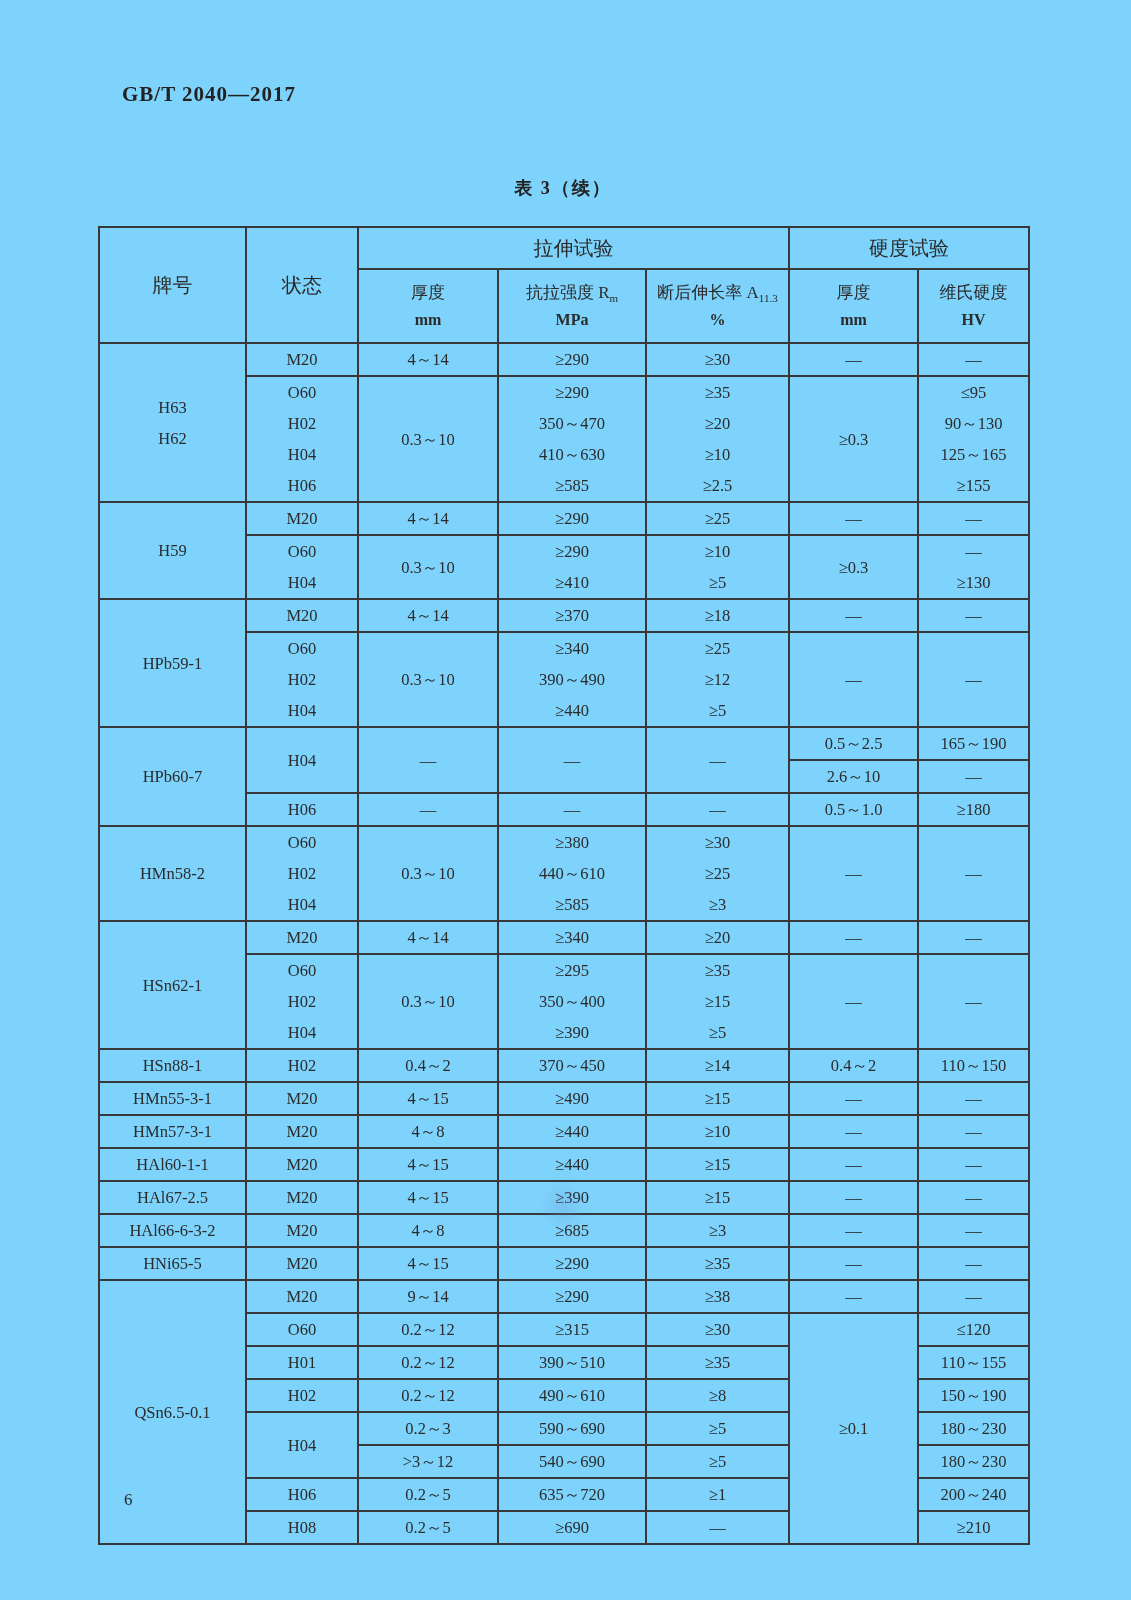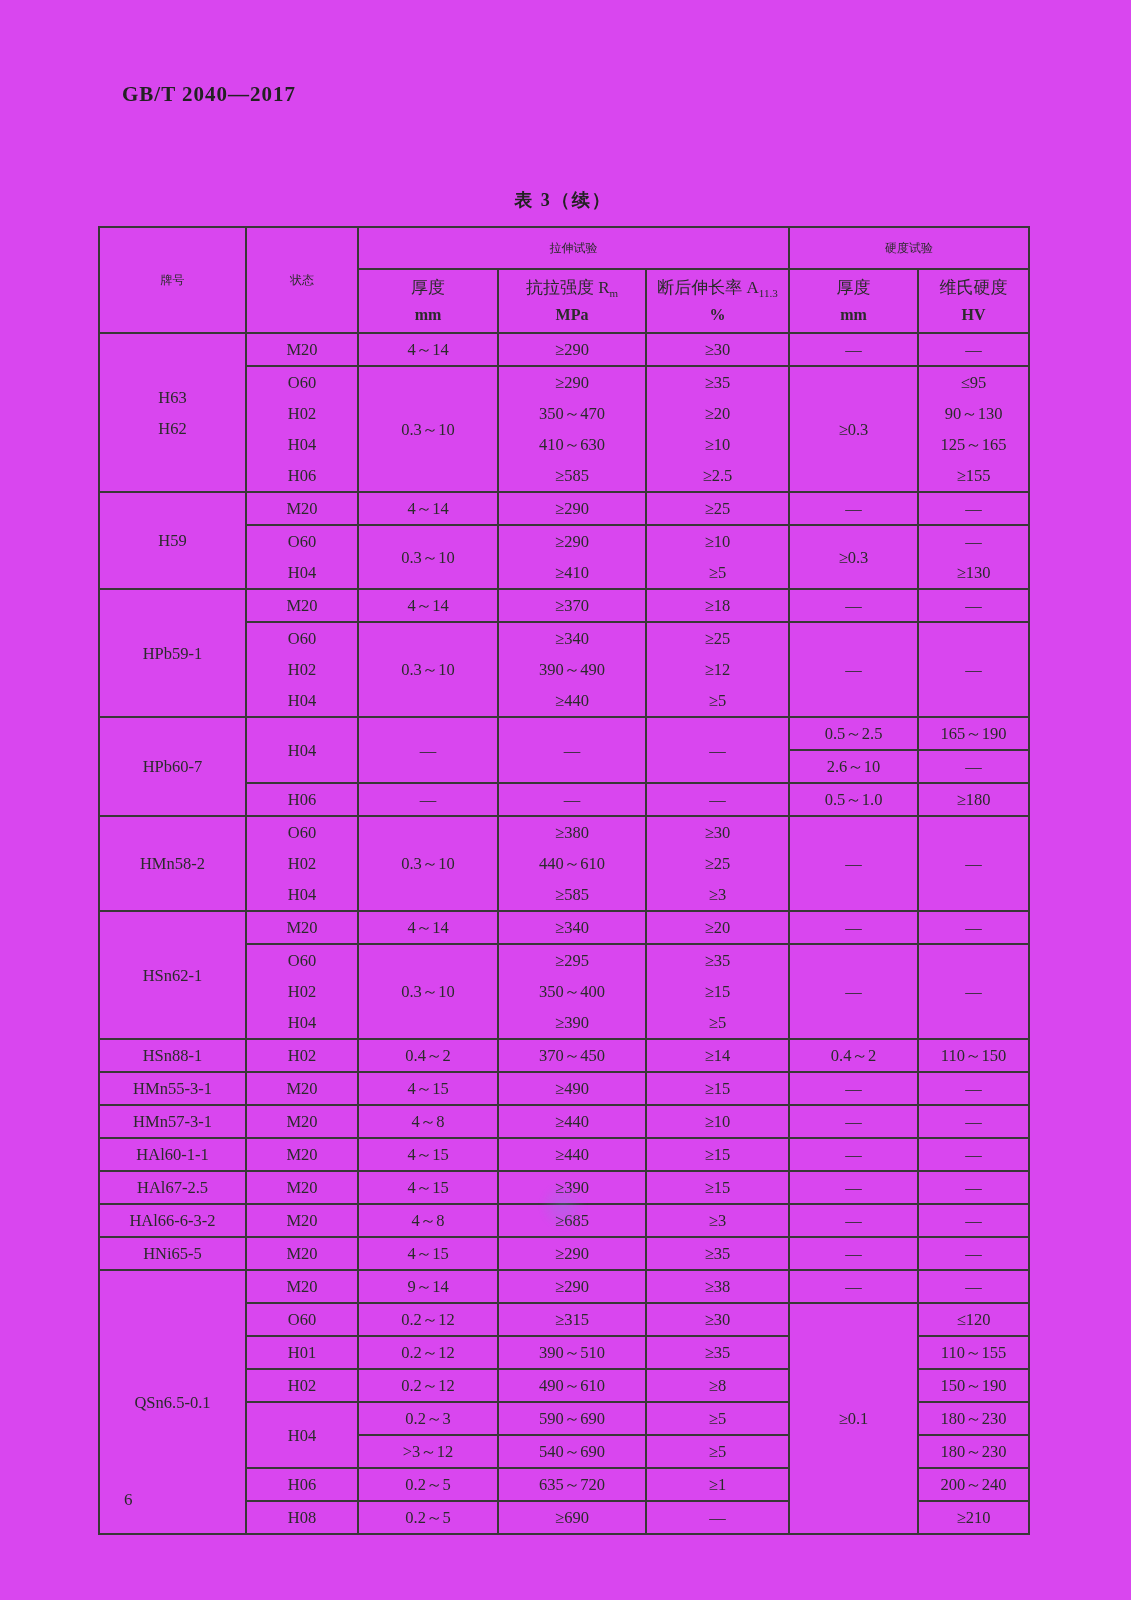--- a/index.html
+++ b/index.html
@@ -1,40 +1,40 @@
 <!DOCTYPE html>
 <html><head>
 <meta charset="utf-8">
 <style>
   html,body{margin:0;padding:0;background:#e8e8e8;}
   .page{
-    position:relative;width:1131px;height:1600px;background:#d946ef;
+    position:relative;width:1131px;height:1600px;background:#7dd3fc;
     font-family:"Liberation Serif","DejaVu Serif",serif;color:#2a2a2a;
     overflow:hidden;margin:0 auto;
   }
   .std-no{
     position:absolute;left:122px;top:82px;font-size:21px;font-weight:bold;
     letter-spacing:1px;color:#222;
   }
   .tbl-title{
-    position:absolute;left:98px;top:188px;width:930px;text-align:center;
+    position:absolute;left:98px;top:176px;width:930px;text-align:center;
     font-size:18px;font-weight:bold;color:#222;letter-spacing:2px;
   }
   table.spec{
     position:absolute;left:98px;top:226px;width:930px;
     border-collapse:collapse;table-layout:fixed;
   }
   table.spec td{
     border:2px solid #383838;text-align:center;vertical-align:middle;
     padding:0 3px;font-size:16.5px;color:#2b2b2b;
     white-space:pre-line;line-height:31px;
   }
   tr.h1{height:42px;}
-  tr.h1 td{font-size:12px;line-height:22px;}
-  tr.h2{height:64px;}
+  tr.h1 td{font-size:20px;line-height:22px;}
+  tr.h2{height:74px;}
   tr.h2 td{font-size:17px;line-height:27px;}
   tr.r{height:31px;}
   td sub{font-size:11px;line-height:0;}
   .unit{font-size:16px;font-weight:bold;}
   .pageno{
     position:absolute;left:124px;top:1490px;font-size:17px;color:#2a2a2a;
   }
   .stain{
     position:absolute;left:540px;top:1182px;width:46px;height:48px;
     background:radial-gradient(ellipse at center,rgba(110,150,210,0.28),rgba(110,150,210,0) 70%);

